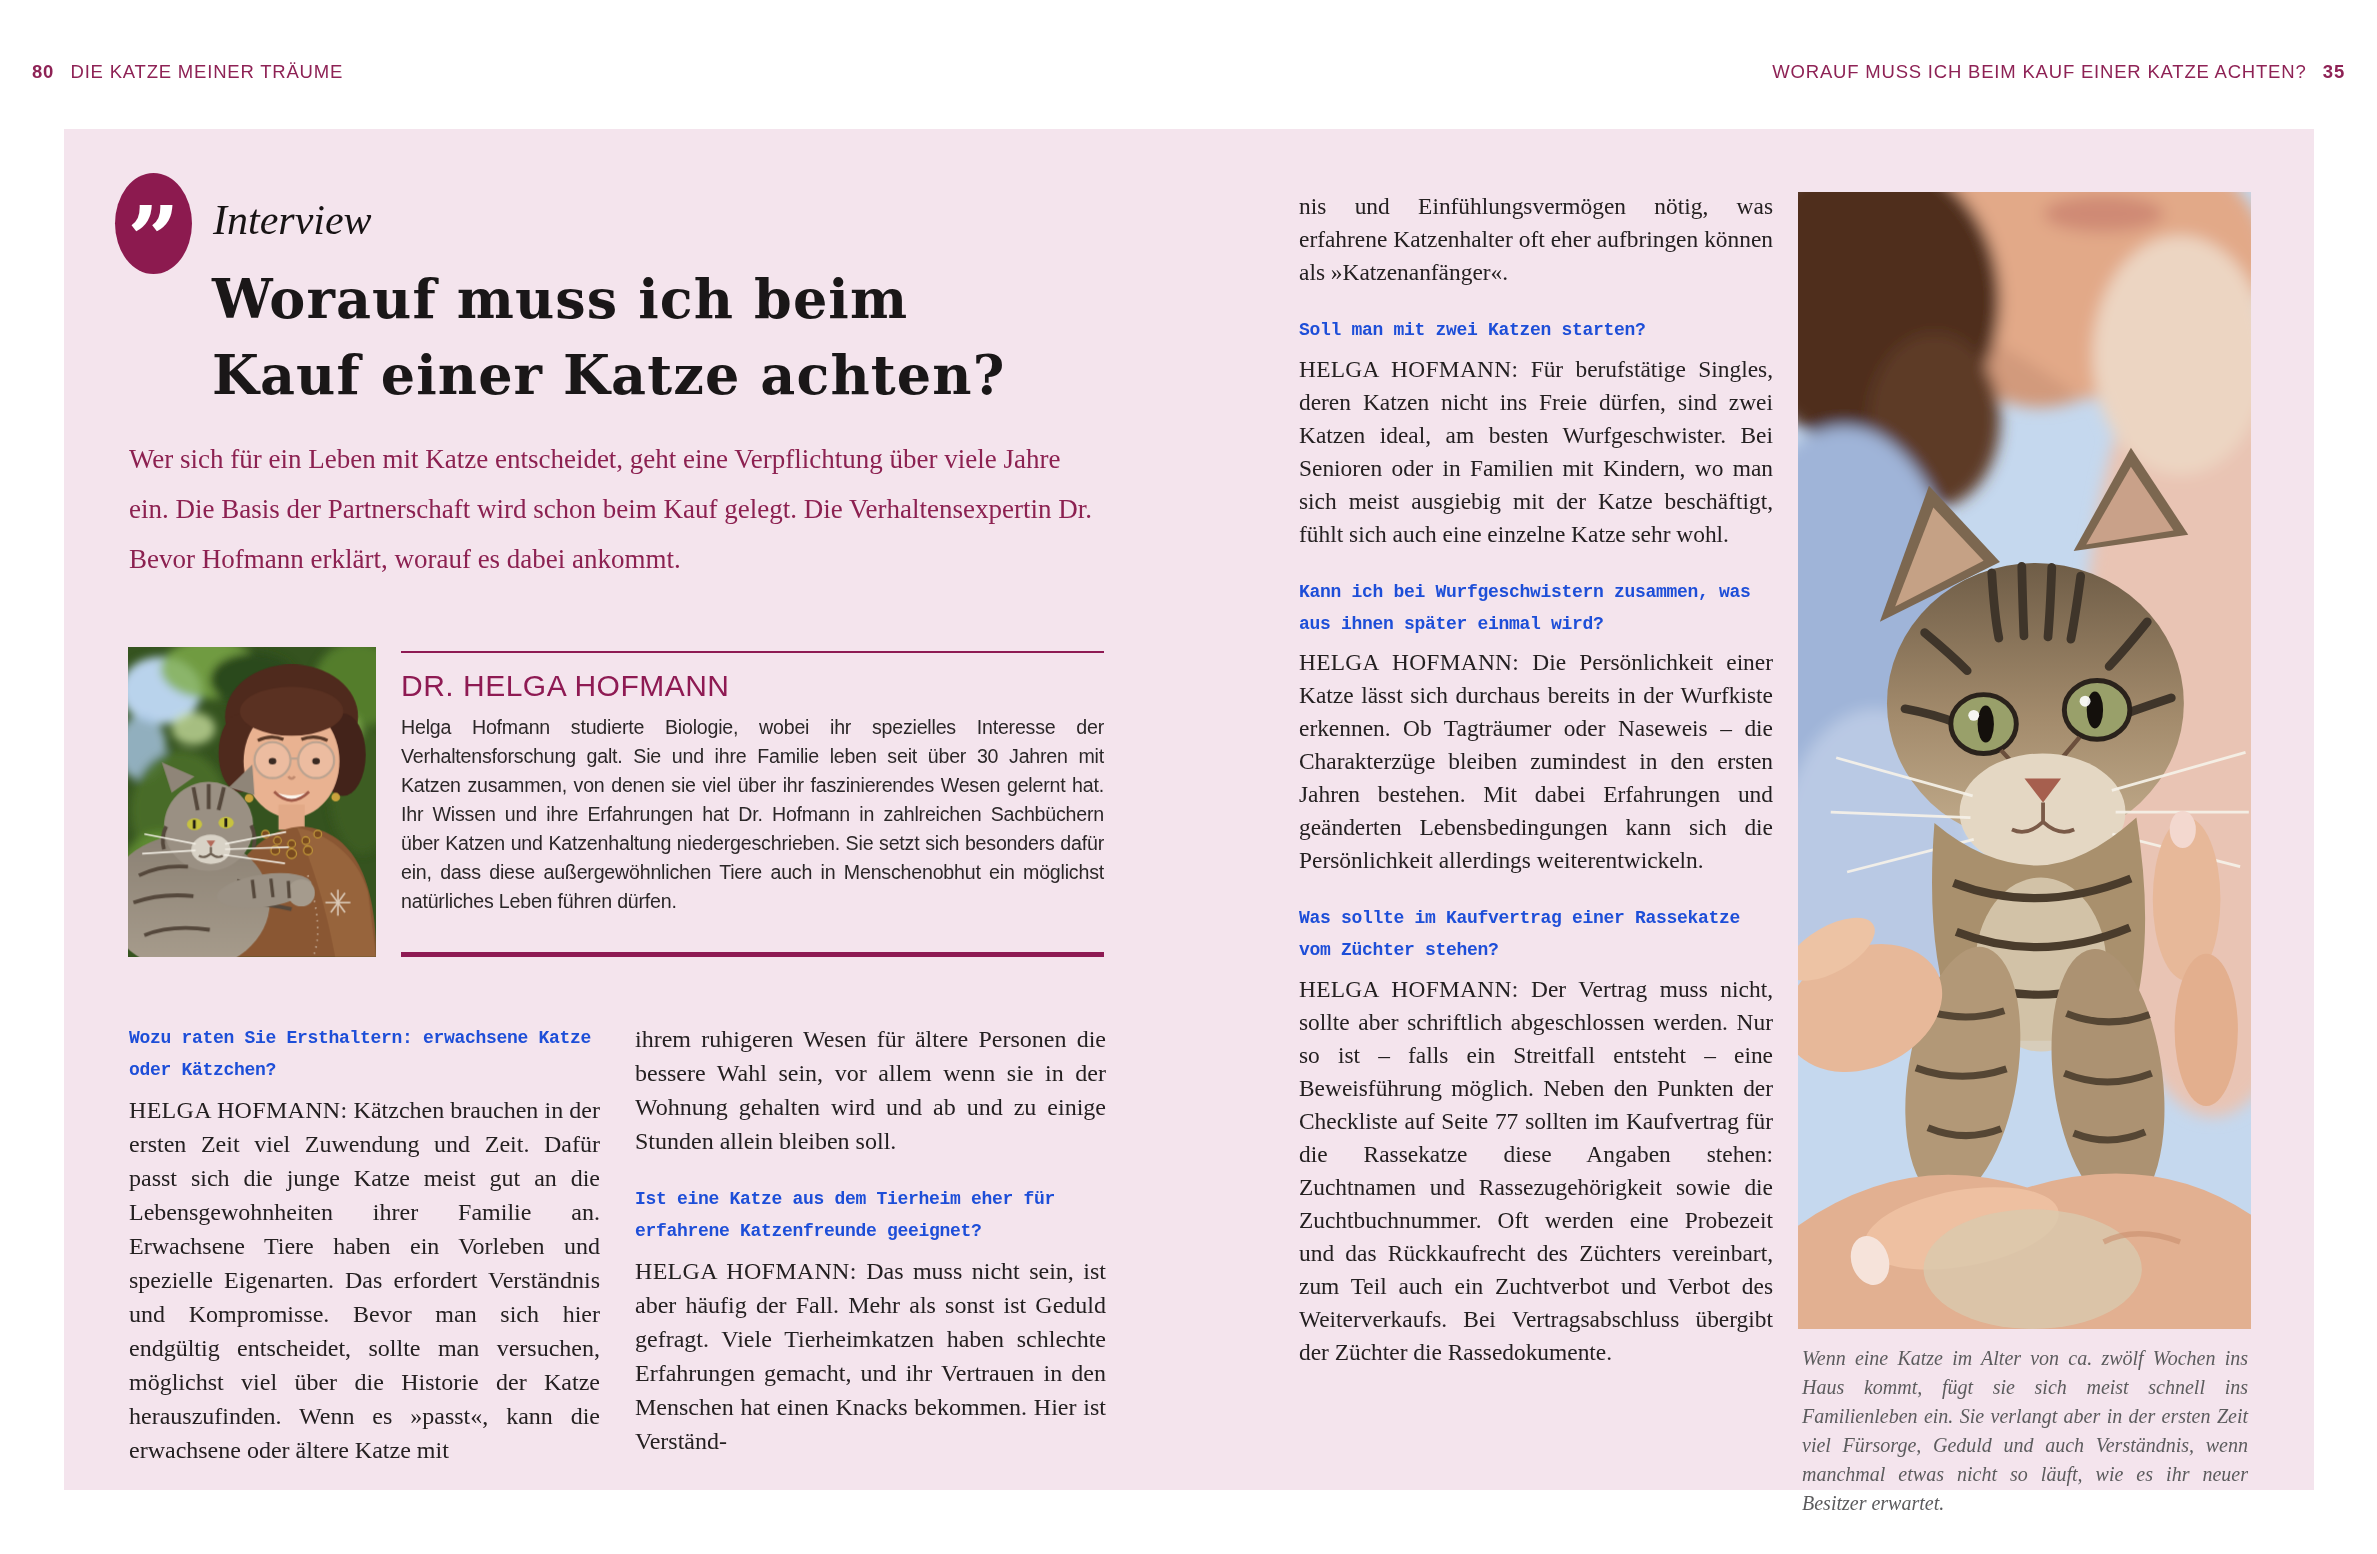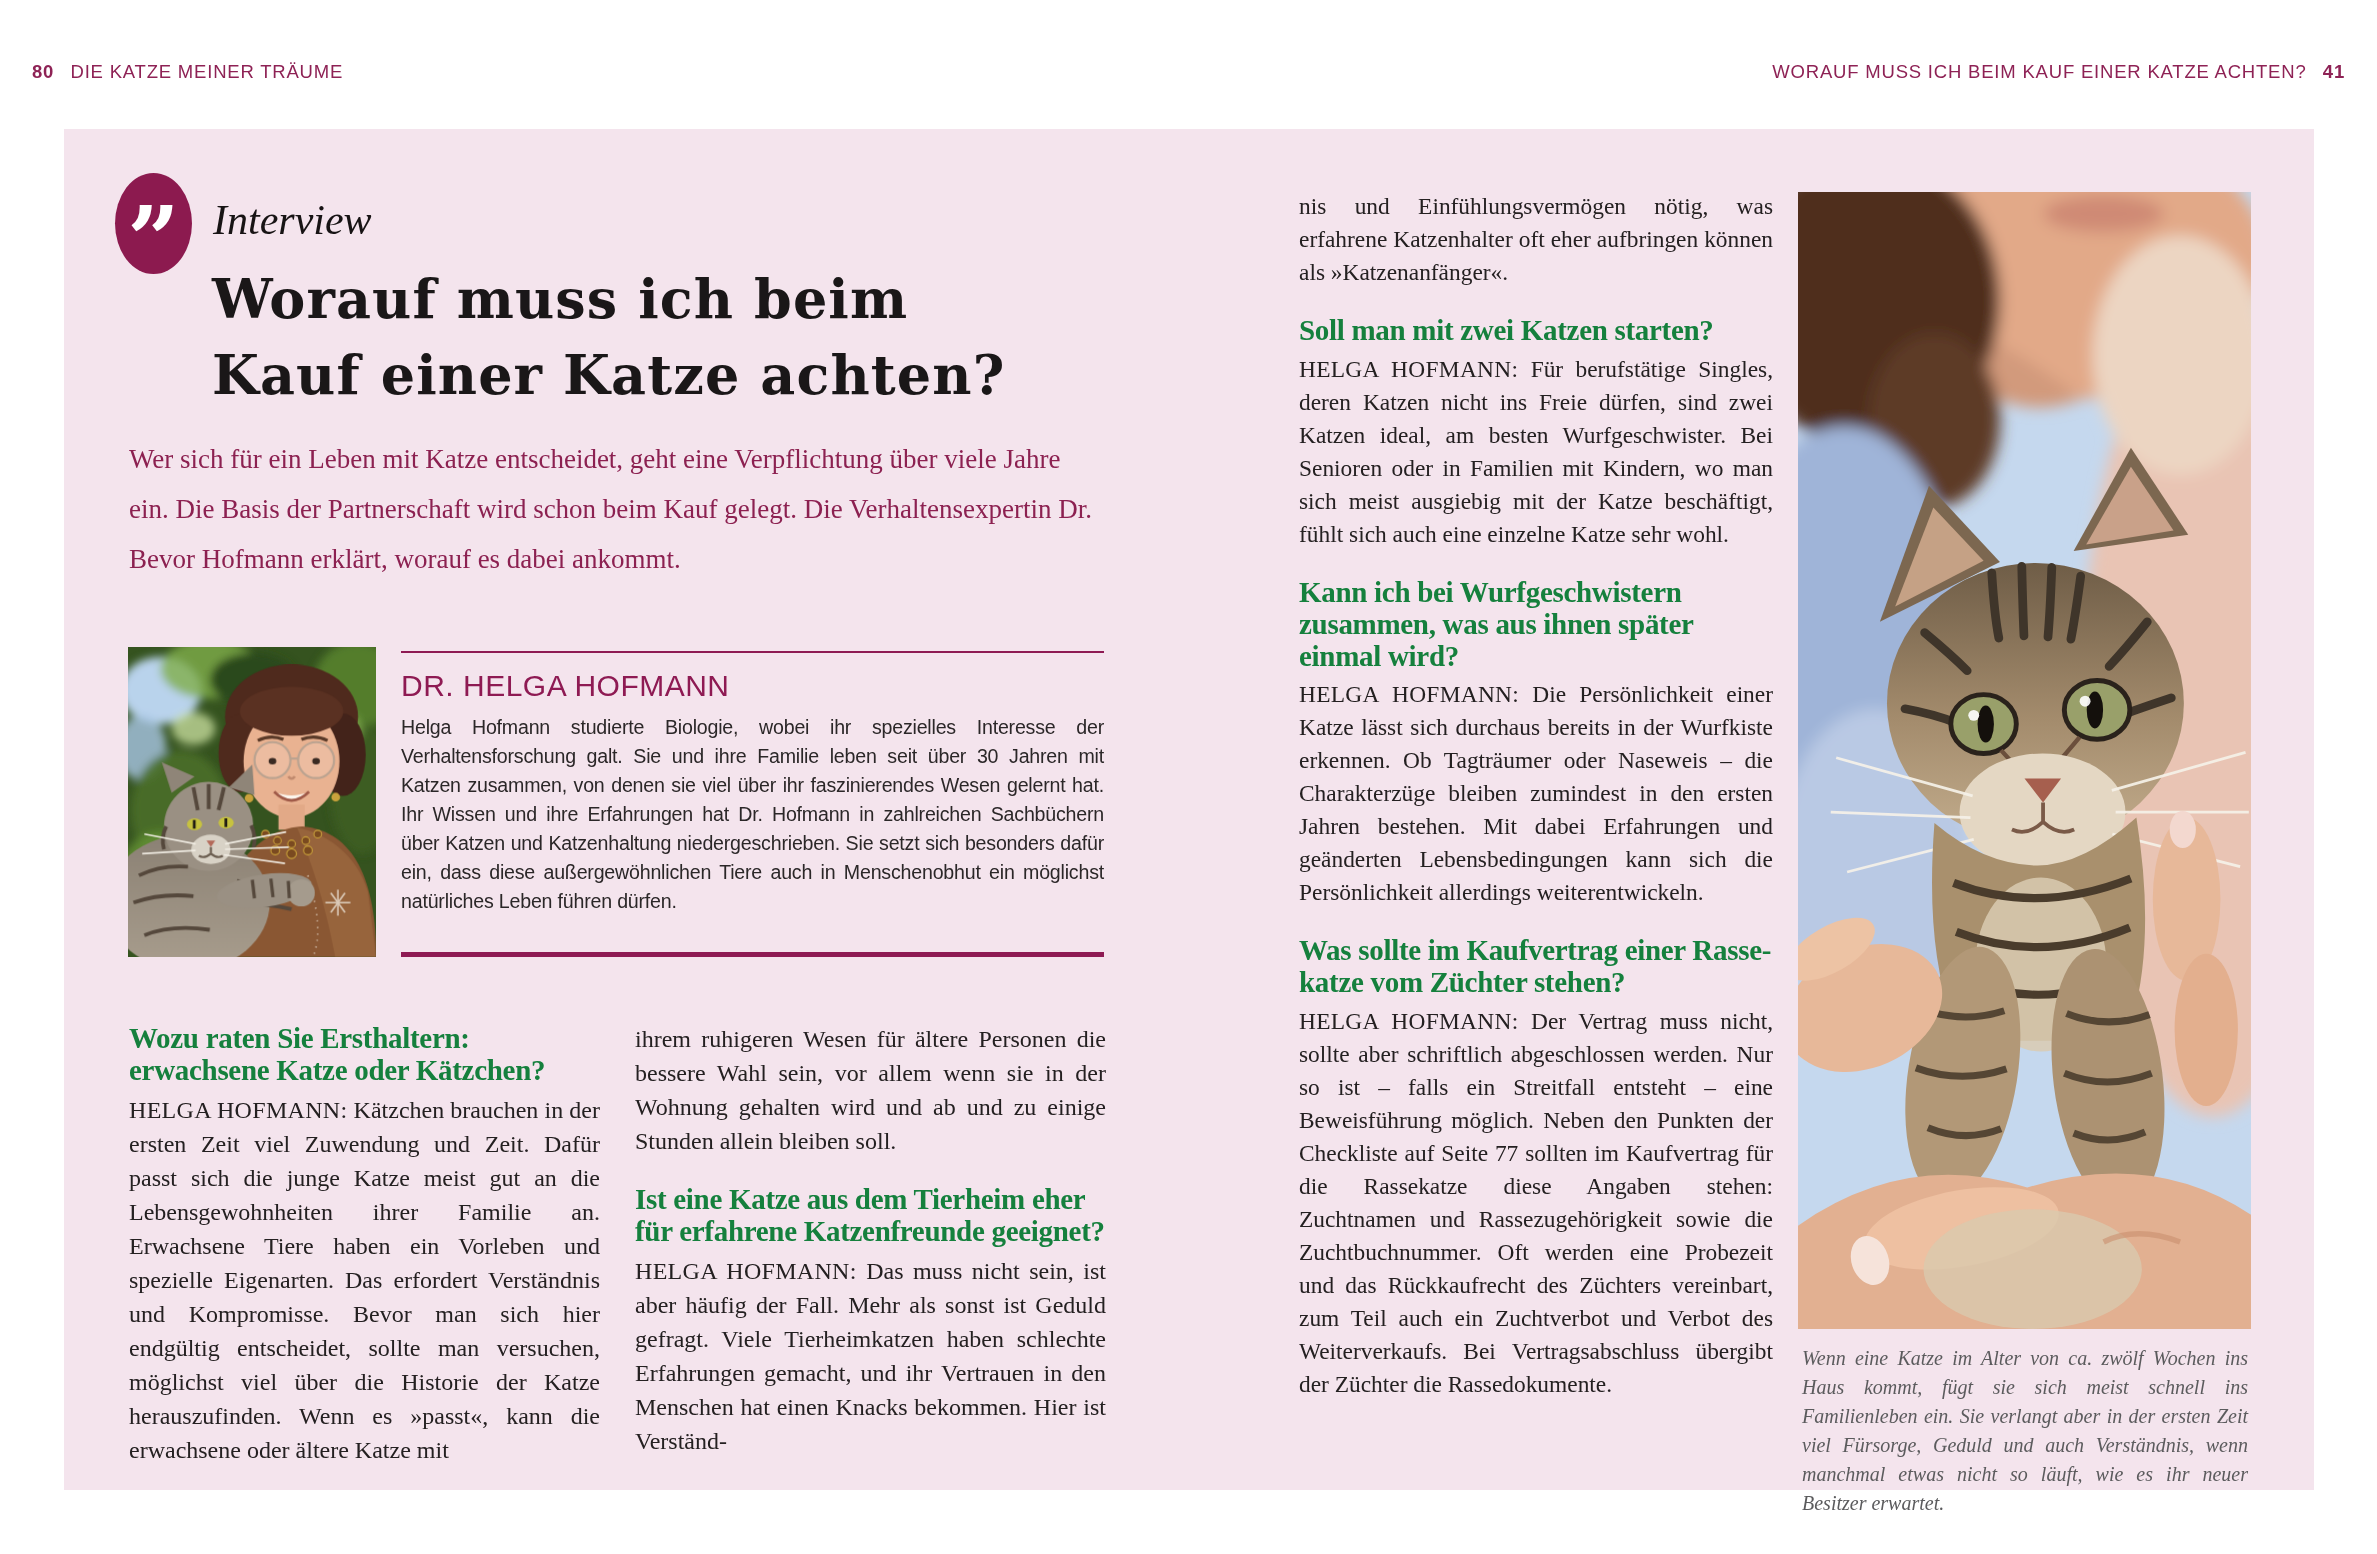--- a/index.html
+++ b/index.html
@@ -55,22 +55,22 @@
     left:401px; top:713px; width:703px; font-family:"Liberation Sans", sans-serif;
     font-size:19.6px; line-height:29px; letter-spacing:-0.2px; color:#2b2728;
     text-align:justify;
   }
   
   .qacol{font-size:24px; line-height:34px;}
   .col1{left:129px;  top:1022px; width:471px;}
   .col2{left:635px; top:1022px; width:471px;}
   .col3{left:1299px; top:190px;  width:474px; font-size:23.4px; line-height:33px;}
   .q{
-    font-family:Liberation Serif, serif; font-weight:700;
-    font-size:29px; line-height:32px; letter-spacing:-0.3px; color:#15803d;
+    font-family:Liberation Mono, monospace; font-weight:700;
+    font-size:18px; line-height:32px; letter-spacing:-0.3px; color:#1d4ed8;
     margin:25px 0 6.5px 0;
   }
   .qacol > .q:first-child{margin-top:0;}
   .a,.cont{text-align:justify; margin:0; color:#242021;}
   .speaker{letter-spacing:0.3px;}
   
   .kitten{left:1798px; top:192px; width:453px; height:1137px;}
   .caption{
     left:1802px; top:1344px; width:446px; font-style:italic;
     font-size:20px; line-height:29px; color:#5b5b5d; text-align:justify;
@@ -79,21 +79,21 @@
 </style>
 </head>
 <body>
 
 <div class="canvas">
 
   <div class="runhead runhead-left">
     <span class="pgnum">80</span><span class="ht">DIE KATZE MEINER TRÄUME</span>
   </div>
   <div class="runhead runhead-right">
-    <span class="ht">WORAUF MUSS ICH BEIM KAUF EINER KATZE ACHTEN?</span><span class="pgnum">41</span>
+    <span class="ht">WORAUF MUSS ICH BEIM KAUF EINER KATZE ACHTEN?</span><span class="pgnum">35</span>
   </div>
 
   <div class="abs panel"></div>
 
   <div class="abs badge">
     <span class="glyph">”</span>
   </div>
   <div class="abs kicker">Interview</div>
 
   <div class="abs title">

